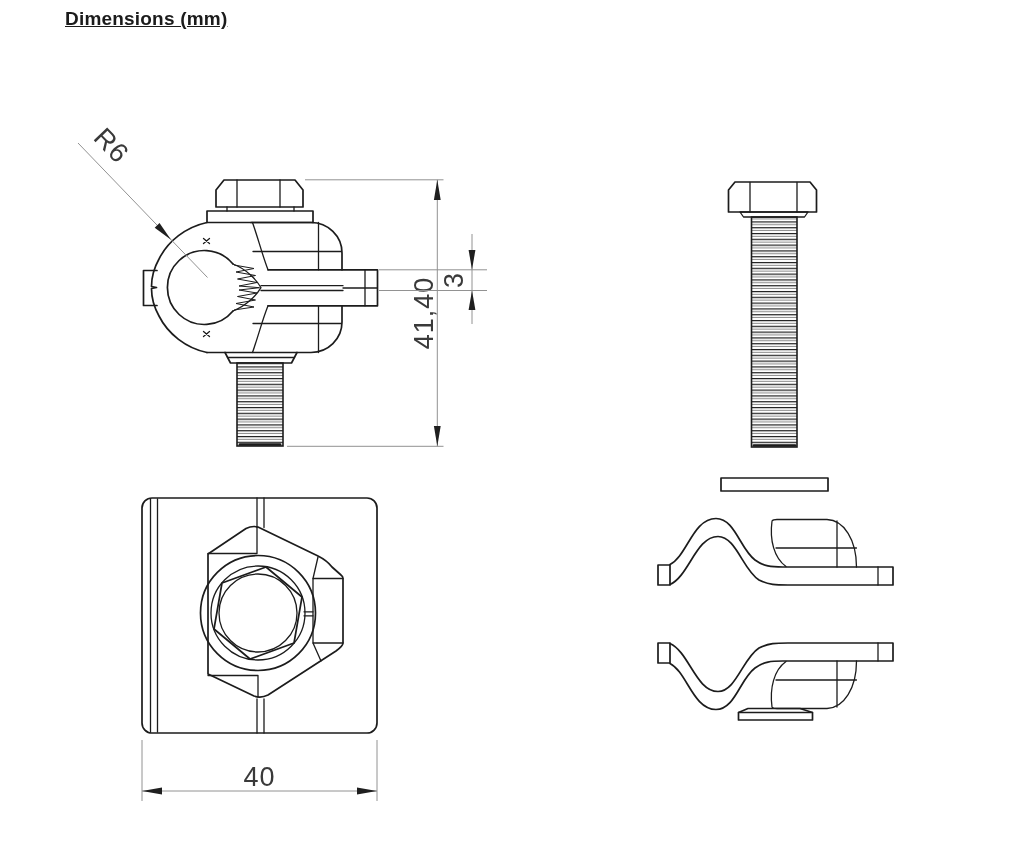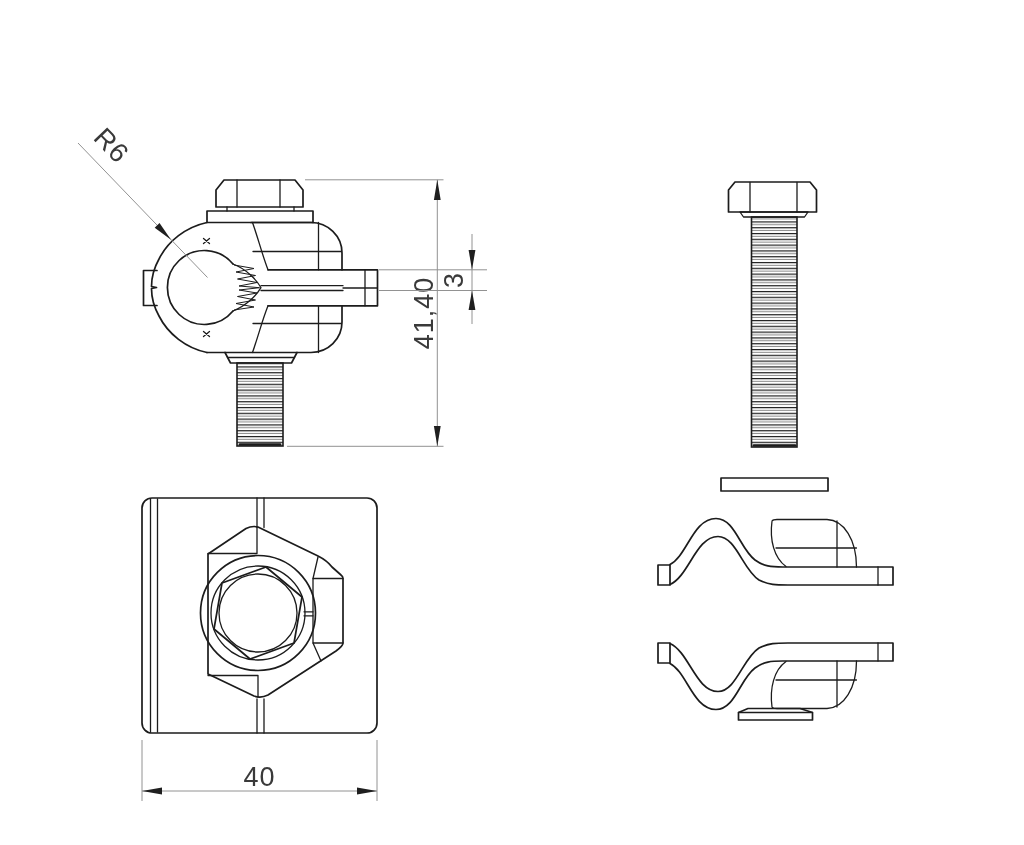--- a/index.html
+++ b/index.html
@@ -20,20 +20,21 @@
   .thick{fill:none;stroke:var(--ink);stroke-width:2.6;stroke-linecap:round;}
   .dimline{fill:none;stroke:var(--dim);stroke-width:1;}
   .arrow{fill:#1f1f1f;stroke:none;}
   .dimtext{fill:var(--dimtext);font-family:"Liberation Sans", sans-serif;
            font-size:27px;letter-spacing:1px;}
 </style>
 </head>
 <body>
 
 <div class="page">
+  <h1 class="title">Dimensions (mm)</h1>
 
   <svg width="1024" height="845" viewBox="0 0 1024 845">
     <defs>
       <pattern id="threads" patternUnits="userSpaceOnUse" x="0" y="0" width="400" height="5.8">
         <line x1="0" y1="1.6" x2="400" y2="1.6" stroke="#1c1c1c" stroke-width="1.3"></line>
         <line x1="0" y1="4.3" x2="400" y2="4.3" stroke="#6a6a6a" stroke-width="0.8"></line>
       </pattern>
     </defs>
 
     <g>

